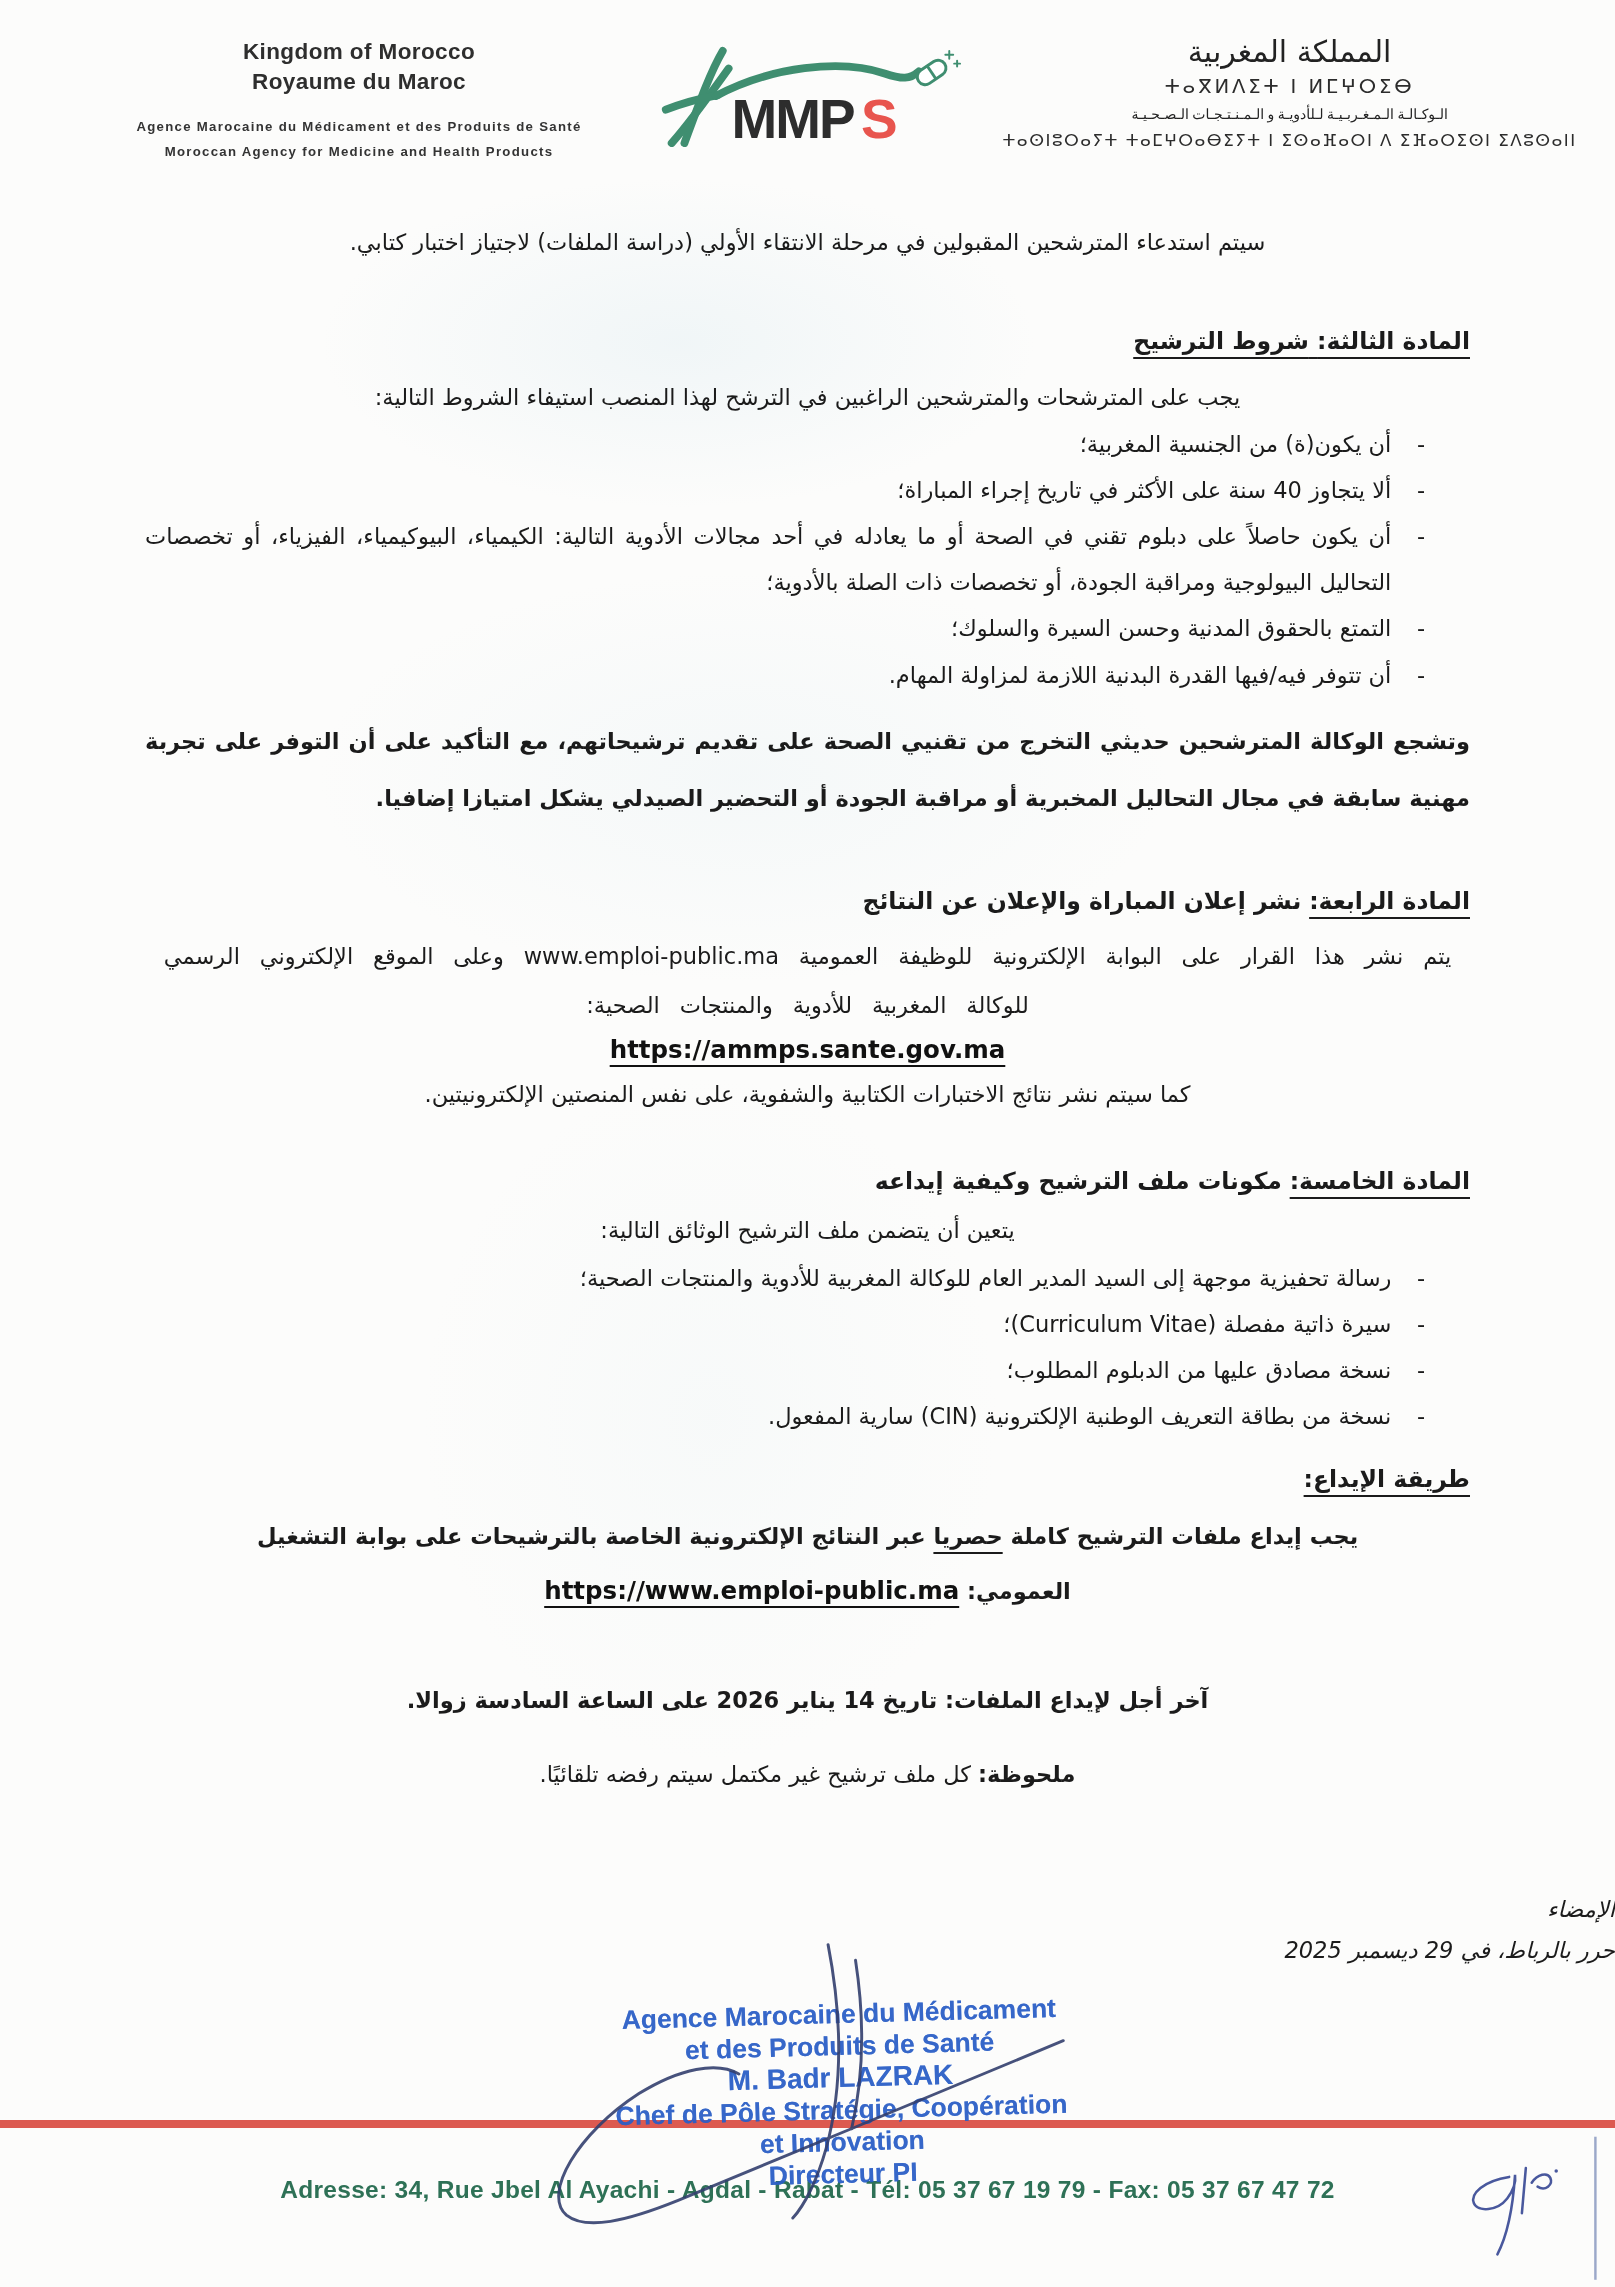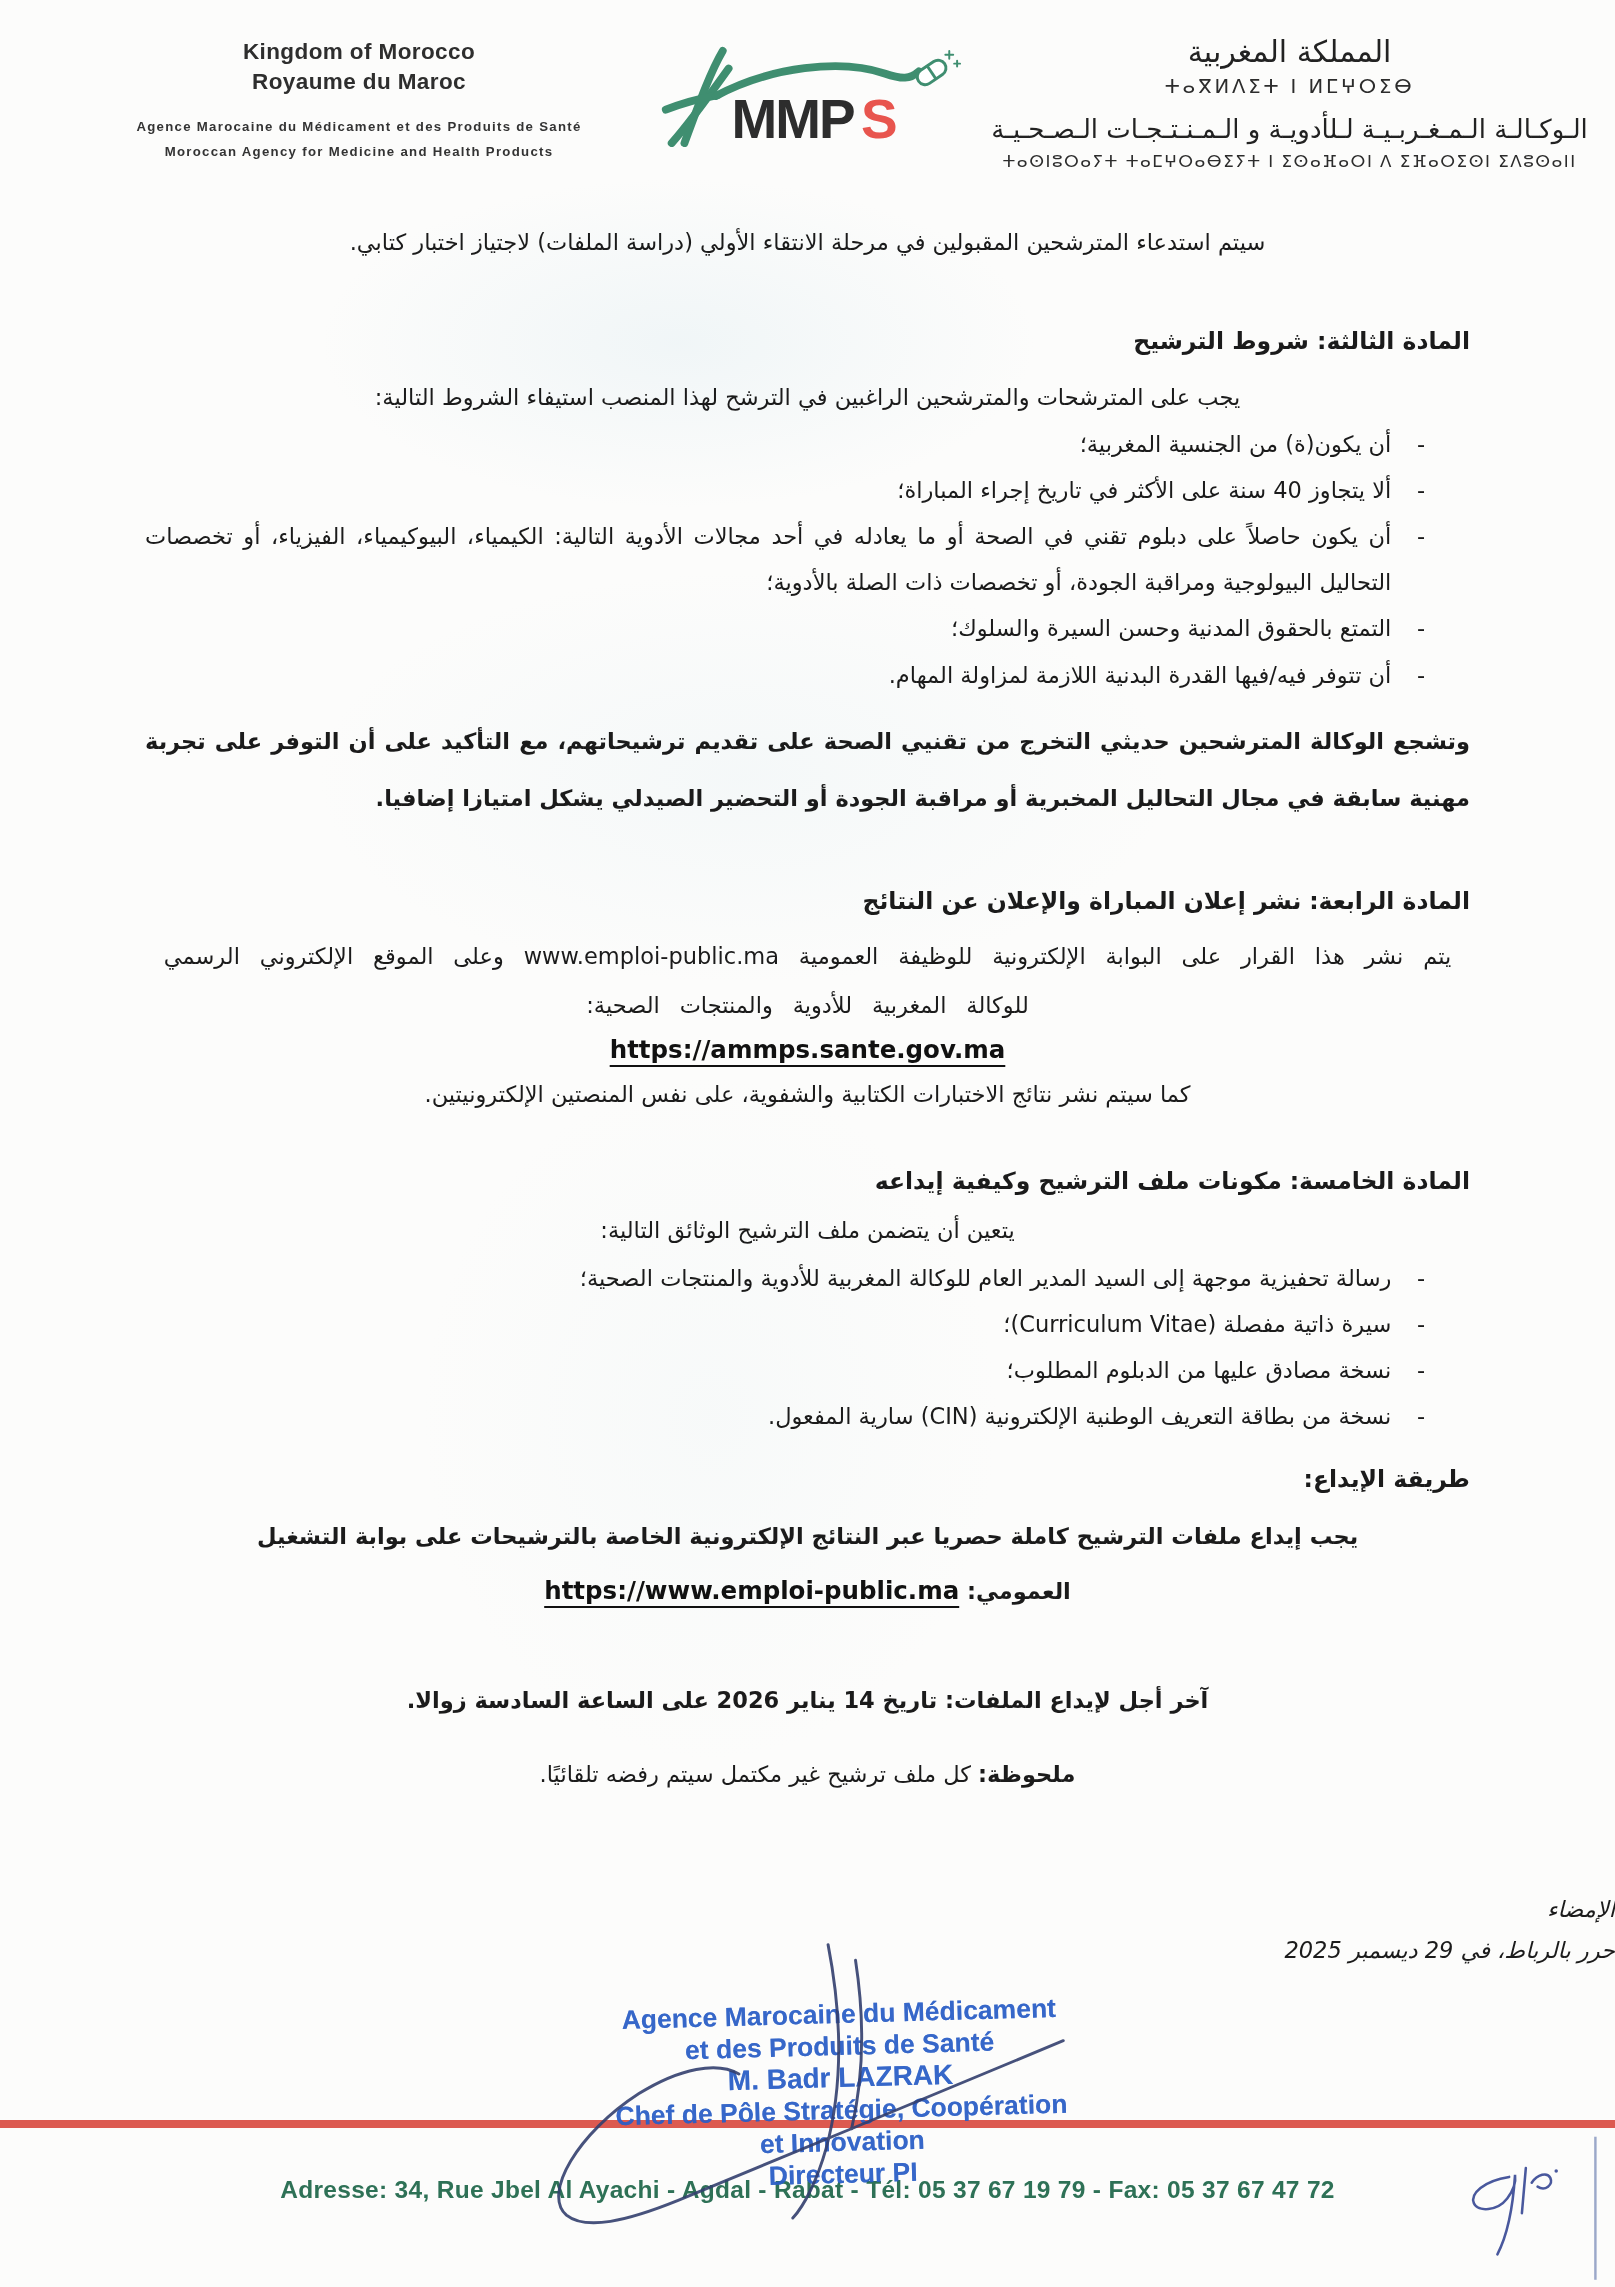--- a/index.html
+++ b/index.html
@@ -20,29 +20,29 @@
   
   .header{ display:flex; align-items:flex-start; padding:29px 11.8px 0 65px; height:169px; }
   .h-left{ width:588px; text-align:center; color:#2e2e2e; font-family:"Liberation Sans", sans-serif; padding-top:7.8px; }
   .h-left .t1{ font-size:22.5px; font-weight:bold; line-height:1.35; letter-spacing:0.4px; }
   .h-left .t2{ font-size:13.2px; font-weight:bold; letter-spacing:1.3px; line-height:1.75; margin-top:2px; color:#333; }
   .h-left .gap{ height:15.7px; }
   .h-logo{ width:323px; padding-top:15.7px; flex:0 0 auto; }
   .h-right{ flex:1; text-align:center; direction:rtl; padding-top:2px; color:#222; }
   .h-right .a1{ font-size:30px; line-height:1.4; }
   .h-right .tif{ font-size:19.6px; letter-spacing:2.9px; margin-top:2px; color:#2c2c2c; }
-  .h-right .a2{ font-size:26px; margin-top:16px; letter-spacing:0.5px; }
+  .h-right .a2{ font-size:14px; margin-top:8px; letter-spacing:0.5px;font-family:Liberation Serif, serif; }
   .h-right .tif2{ font-size:16.7px; letter-spacing:1.5px; margin-top:6.9px; color:#2c2c2c; }
 
   
   .content{ padding:49px 145px 0 145px; direction:rtl; font-size:22.5px; }
   p.body{ line-height:2.15; text-align:center; }
   .center{ text-align:center !important; }
   .bold{ font-weight:bold; }
-  .u{ text-underline-offset:7.8px; text-decoration-thickness:2px; }
+  .u{ text-decoration:underline; text-underline-offset:7.8px; text-decoration-thickness:2px; }
   .heading{ font-size:23.5px; font-weight:bold; line-height:2.1; }
   .heading .rest{ margin-right:7.8px; }
   .mt-xl{ margin-top:51px; }
   .mt-lg{ margin-top:39px; }
   .mt-md{ margin-top:15.7px; }
   .mt-sm{ margin-top:5.9px; }
   .bullets{ padding-right:45px; }
   .bullet{ display:flex; gap:25.5px; line-height:2.05; }
   .bullet .dash{ flex:0 0 auto; }
   .bullet .txt{ flex:1; text-align:justify; }

